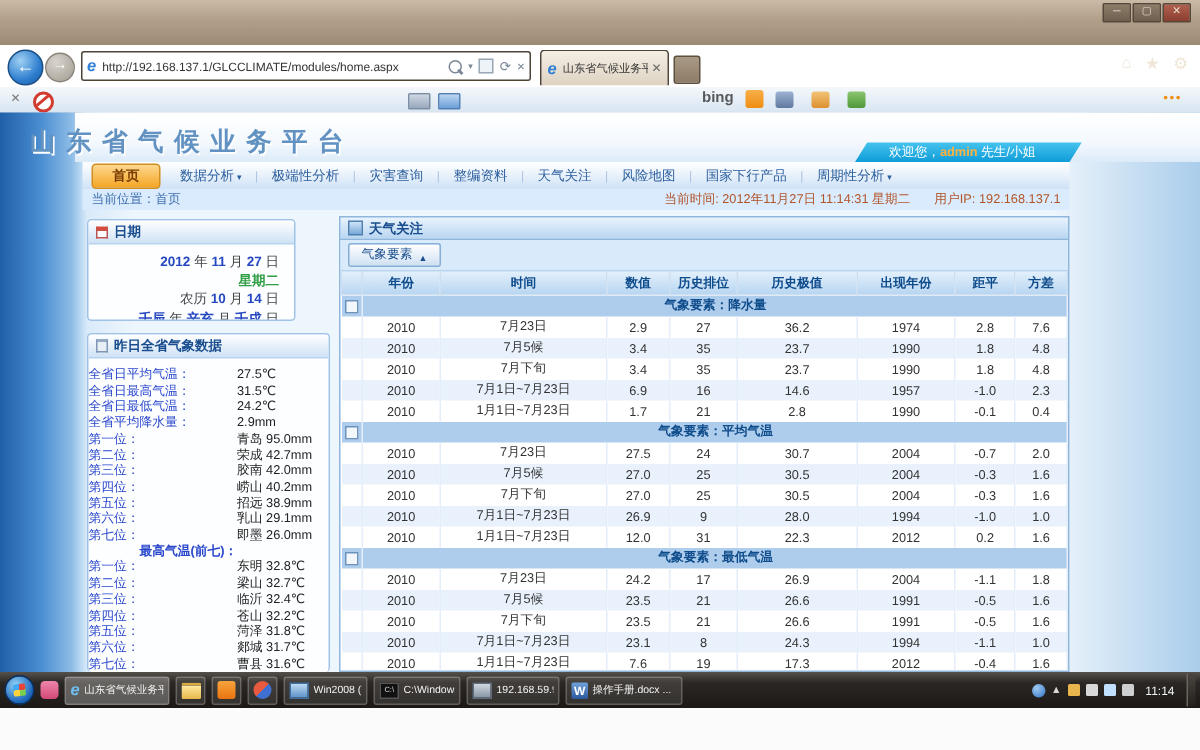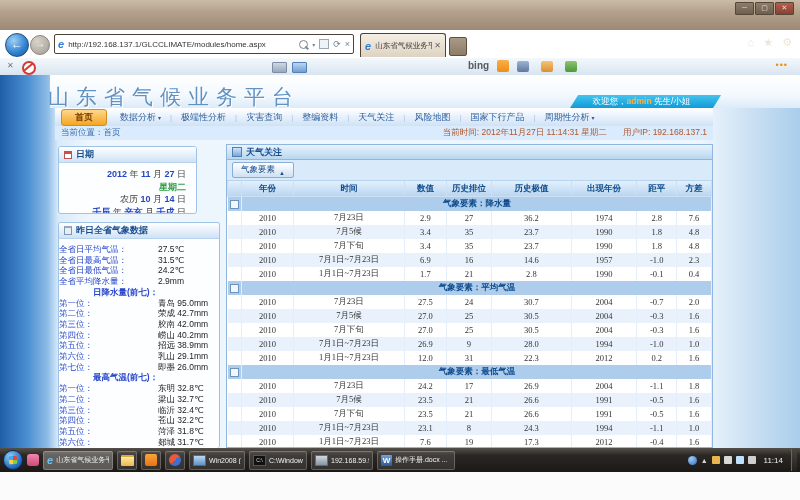--- a/index.html
+++ b/index.html
@@ -49,21 +49,21 @@
   .tb2-i1{position:absolute;left:517px;top:3px;width:12px;height:11px;background:linear-gradient(#9db3d2,#60799f);border-radius:2px;}
   .tb2-i2{position:absolute;left:541px;top:3px;width:12px;height:11px;background:linear-gradient(#f2c477,#dd9030);border-radius:2px;}
   .tb2-i3{position:absolute;left:565px;top:3px;width:12px;height:11px;background:linear-gradient(#8cc571,#4f9838);border-radius:2px;}
   .tb2-more{position:absolute;right:12px;top:2px;color:#ef8d12;font-size:9px;letter-spacing:1px;}
 
   
   .page{position:absolute;left:0;top:75px;width:800px;height:373px;overflow:hidden;
     background:linear-gradient(90deg,#1f5fa8 0px,#4c8fd2 28px,#8fbde7 48px,#d9eaf9 58px,#eef6fd 90px,#eef6fd 700px,#cfe3f4 745px,#aacdeb 800px);}
   .site-head{position:absolute;left:50px;top:0;right:0;height:33px;
     background:linear-gradient(180deg,#ffffff 0%,#f4f9fe 60%,#dcebf8 100%);}
-  .site-title{position:absolute;left:48px;top:8px;font-size:21px;font-weight:normal;color:#6292c2;
+  .site-title{position:absolute;left:20px;top:8px;font-size:17px;font-weight:bold;color:#6292c2;
     letter-spacing:7px;text-shadow:1px 1px 0 #ffffff;}
   .welcome-ribbon{position:absolute;left:570px;top:20px;width:143px;height:13px;}
   .welcome-ribbon .rb-bg{position:absolute;inset:0;background:linear-gradient(#45c3ee,#0f9cd8);transform:skewX(-32deg);transform-origin:bottom left;}
   .welcome-text{position:relative;display:block;text-align:center;font-size:8.5px;color:#fff;line-height:13px;}
   .welcome-text .usr{color:#ffb23e;font-weight:bold;}
   .mainnav{position:absolute;left:55px;top:33px;width:658px;height:18px;
     background:linear-gradient(180deg,#fdfeff,#cfe2f6);border-top:1px solid #fff;display:flex;align-items:center;padding-left:6px;box-sizing:border-box;}
   .nav-item{font-size:9px;color:#2c5f9e;padding:0 9px;white-space:nowrap;}
   .nav-item.active{background:linear-gradient(#fcd88f,#f5a623);border:1px solid #d18f1f;border-radius:3px;
     color:#7a3c00;font-weight:bold;padding:1px 13px;margin-right:4px;}
@@ -98,21 +98,21 @@
   
   .main-h{position:absolute;left:226px;top:69px;width:487px;height:16px;box-sizing:border-box;
     background:linear-gradient(180deg,#e9f3fd,#b9d6f1);border:1px solid #8fb6dc;
     display:flex;align-items:center;gap:4px;padding:0 5px;font-size:9px;font-weight:bold;color:#1a4e8f;}
   .main-body{position:absolute;left:226px;top:85px;width:487px;bottom:0;box-sizing:border-box;
     background:#fff;border:1px solid #8fb6dc;border-top:none;overflow:hidden;}
   .ftoolbar{height:20px;background:#d9eafb;border-bottom:1px solid #b7d3ee;display:flex;align-items:center;padding:0 5px;}
   .fbtn{font-size:8.5px;color:#1a4e8f;background:linear-gradient(#ffffff,#cfe0f2);border:1px solid #88aed6;
     border-radius:2px;padding:1px 8px;display:flex;align-items:flex-end;gap:4px;}
   .fbtn .arr{font-size:6px;}
-  table.ww{width:100%;border-collapse:collapse;table-layout:fixed;font-size:8.5px;font-family:Liberation Serif, serif;}
+  table.ww{width:100%;border-collapse:collapse;table-layout:fixed;font-size:8.5px;}
   .ww th{background:linear-gradient(180deg,#e3f0fc,#b9d6f1);color:#0f4c8c;font-weight:bold;
     height:13px;border:1px solid #cddff0;border-top:none;}
   .ww td{height:12px;text-align:center;color:#333;border-right:1px solid #e3eefa;overflow:hidden;white-space:nowrap;}
   .ww tr.data.even td{background:#e9f2fc;}
   .ww tr.group td{background:#aecdec;color:#0f4c8c;font-weight:bold;text-align:center;height:12px;}
   .ww td.gtitle{padding-left:2px;}
   .cb{display:inline-block;width:7px;height:7px;background:#f2f7fc;border:1px solid #6c93bd;vertical-align:middle;}
 
   
   .taskbar{position:absolute;left:0;top:448px;width:800px;height:24px;
@@ -257,21 +257,20 @@
             <span class="wx-val">31.5℃</span>
           </div>
           <div class="wx-line">
             <span class="wx-label">全省日最低气温：</span>
             <span class="wx-val">24.2℃</span>
           </div>
           <div class="wx-line">
             <span class="wx-label">全省平均降水量：</span>
             <span class="wx-val">2.9mm</span>
           </div>
-          <div class="wx-sec">日降水量(前七)：</div>
           <div class="wx-line">
             <span class="wx-label">第一位：</span>
             <span class="wx-val">青岛 95.0mm</span>
           </div>
           <div class="wx-line">
             <span class="wx-label">第二位：</span>
             <span class="wx-val">荣成 42.7mm</span>
           </div>
           <div class="wx-line">
             <span class="wx-label">第三位：</span>

